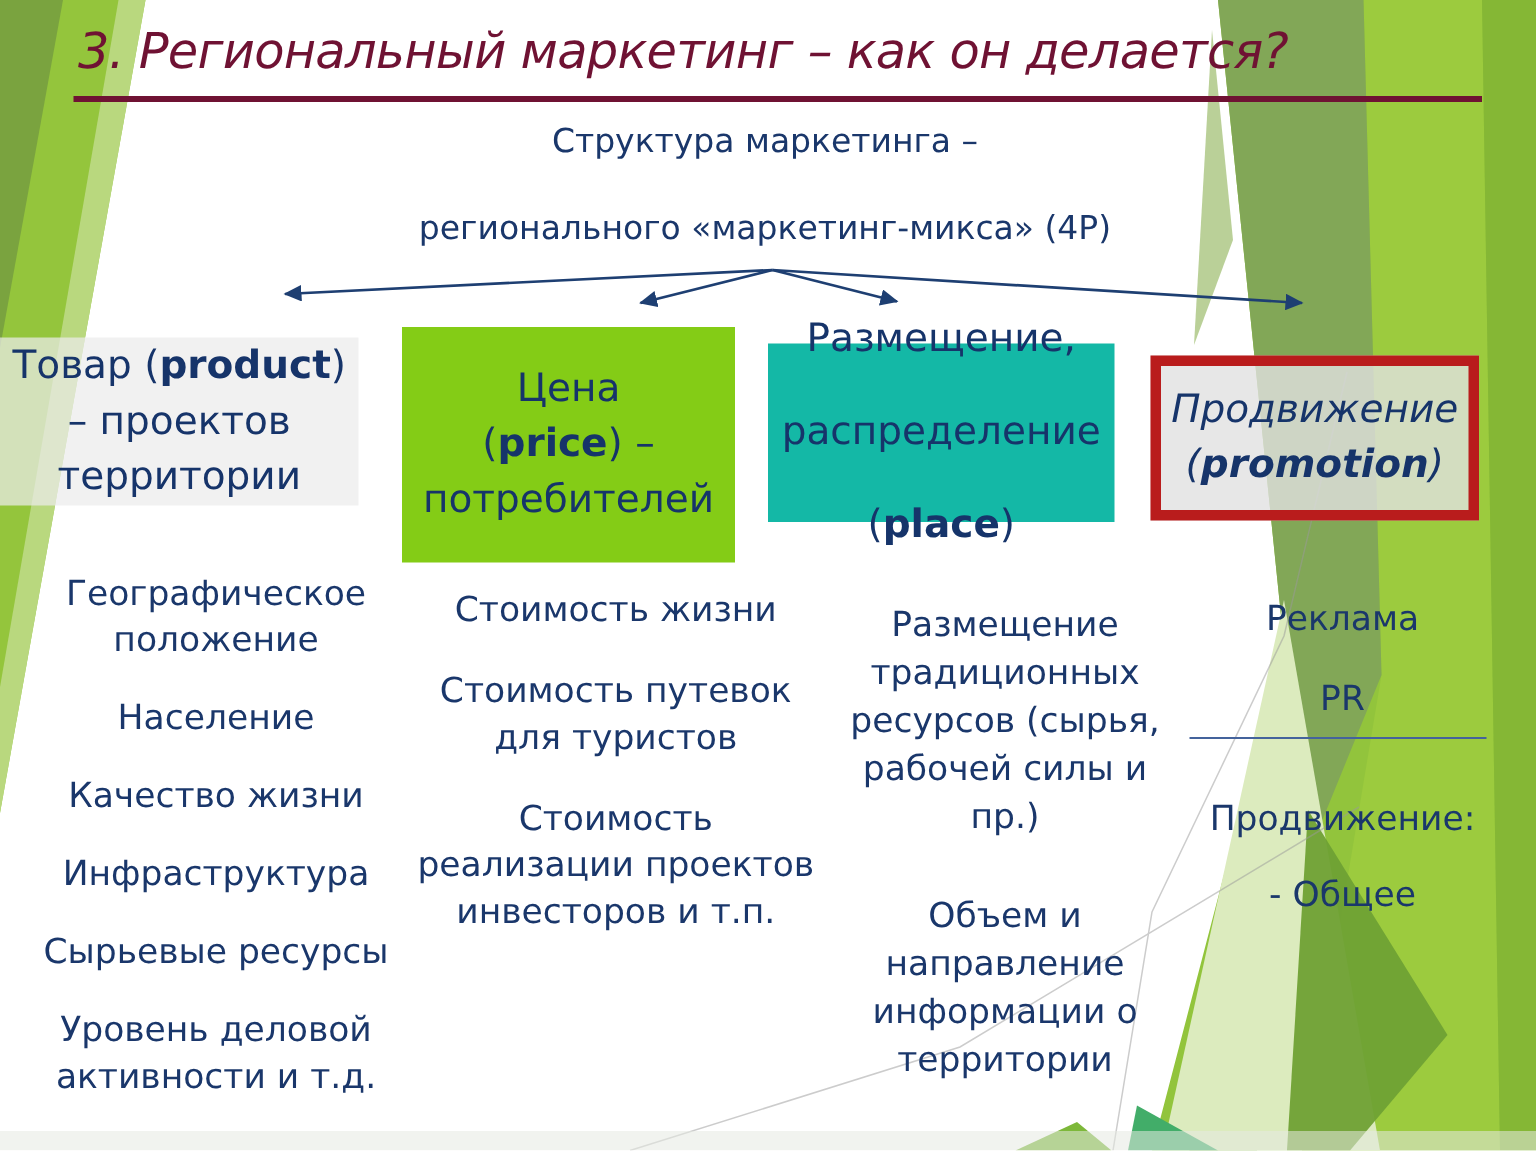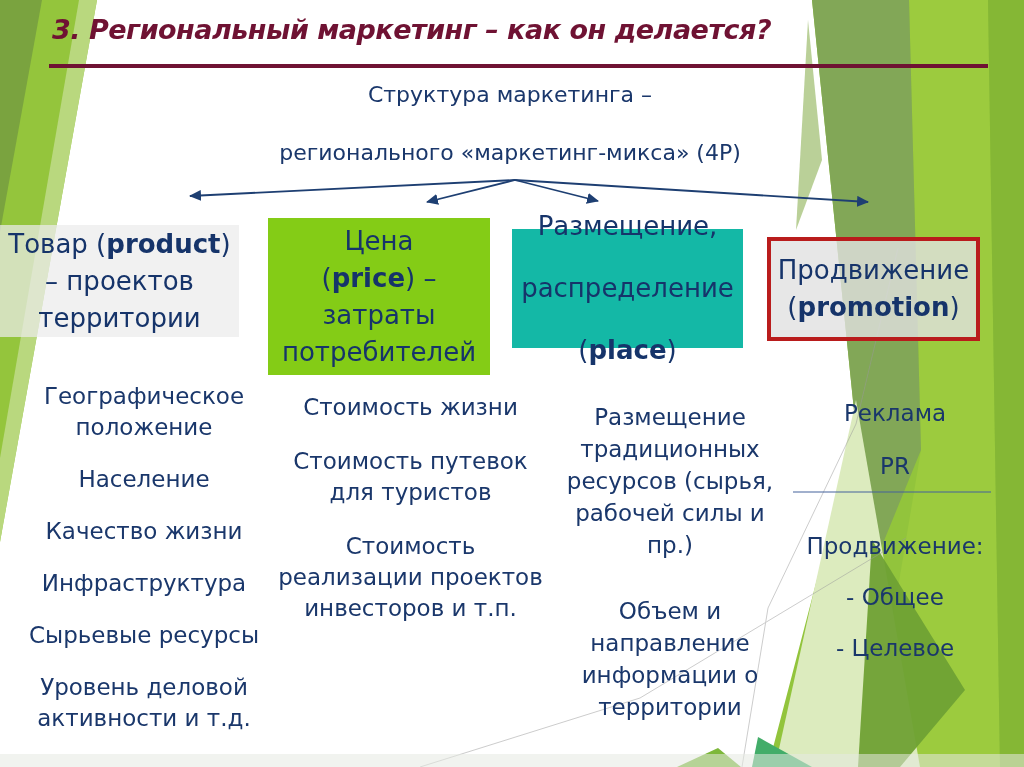--- a/index.html
+++ b/index.html
@@ -4,37 +4,37 @@
 <style>
   html,body{margin:0;padding:0;background:#fff;}
   .slide{
     position:relative;width:1024px;height:767px;overflow:hidden;background:#ffffff;
     font-family:"DejaVu Sans","Liberation Sans",sans-serif;
   }
   .bg{position:absolute;left:0;top:0;z-index:0;}
   .txt{position:absolute;z-index:1;color:#1a376b;}
   .title{
     left:52px;top:14px;width:900px;margin:0;
-    font-size:27px;font-weight:bold;font-style:italic;color:#6f1233;
+    font-size:33px;font-weight:normal;font-style:italic;color:#6f1233;
     letter-spacing:-0.5px;white-space:nowrap;
   }
   .rule{position:absolute;z-index:1;left:49px;top:64px;width:939px;height:4px;background:#6f1233;}
   .sub{left:15px;width:990px;text-align:center;font-size:22px;line-height:34px;}
   .sub1{top:78px;}
   .sub2{top:136px;}
   .box{
     position:absolute;z-index:1;display:flex;flex-direction:column;
     align-items:center;justify-content:center;text-align:center;
     color:#16346a;font-size:26px;line-height:37px;
   }
   .bl{white-space:nowrap;}
   .box1{left:0;top:225px;width:239px;height:112px;background:rgba(236,236,236,0.72);}
   .box2{left:268px;top:218px;width:222px;height:157px;background:#84cc16;}
   .box3{left:512px;top:229px;width:231px;height:119px;background:#14b8a6;gap:25px;}
-  .box4{left:767px;top:237px;width:205px;height:96px;background:rgba(225,225,225,0.8);border:4px solid #b91c1c;}
+  .box4{left:767px;top:237px;width:205px;height:96px;background:rgba(225,225,225,0.8);border:7px solid #b91c1c;font-style:italic;}
   .col{position:absolute;z-index:1;text-align:center;color:#1a376b;font-size:23px;line-height:31px;}
   .col p{margin:0 0 21px 0;}
   .col1{left:8px;top:381px;width:272px;}
   .col2{left:278px;top:392px;width:265px;}
   .col2 p{margin-bottom:23px;}
   .col3{left:551px;top:401px;width:238px;line-height:32px;}
   .col3 p{margin-bottom:34px;}
   .col4top{left:790px;top:399px;width:210px;line-height:29px;}
   .col4top p{margin:0 0 24px 0;}
   .col4bot{left:790px;top:532px;width:210px;line-height:29px;}
@@ -88,21 +88,20 @@
 
   <div class="box box1">
     <div class="bl"><span>Товар (</span><b>product</b><span>)</span></div>
     <div class="bl"><span>– проектов</span></div>
     <div class="bl"><span>территории</span></div>
   </div>
 
   <div class="box box2">
     <div class="bl"><span>Цена</span></div>
     <div class="bl"><span>(</span><b>price</b><span>) –</span></div>
-    <div class="bl"><span>затраты</span></div>
     <div class="bl"><span>потребителей</span></div>
   </div>
 
   <div class="box box3">
     <div class="bl"><span>Размещение,</span></div>
     <div class="bl"><span>распределение</span></div>
     <div class="bl"><span>(</span><b>place</b><span>)</span></div>
   </div>
 
   <div class="box box4">
@@ -131,16 +130,15 @@
   </div>
 
   <div class="col col4top">
     <p>Реклама</p>
     <p>PR</p>
   </div>
 
   <div class="col col4bot">
     <p>Продвижение:</p>
     <p>- Общее</p>
-    <p>- Целевое</p>
   </div>
 
 </div>
 
 </body></html>

